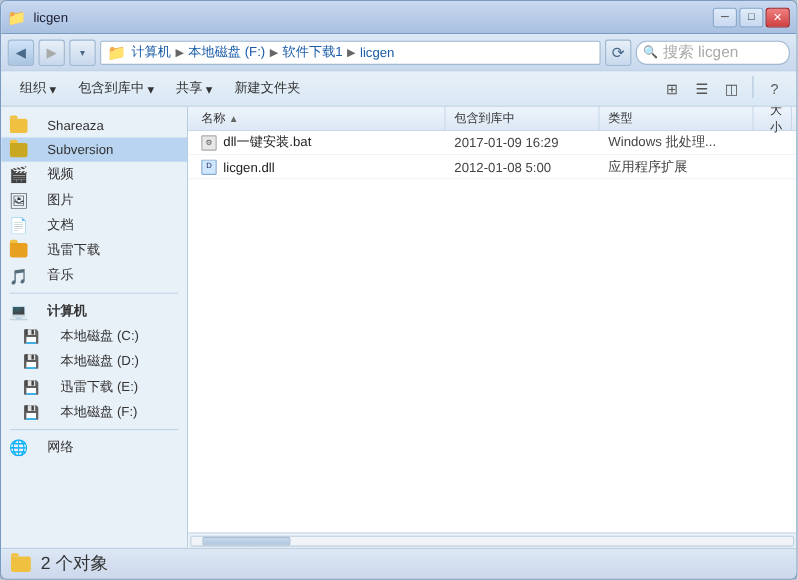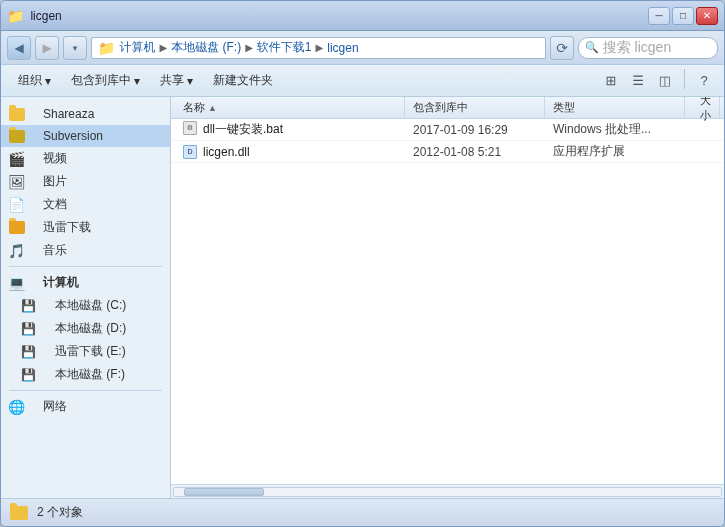--- a/index.html
+++ b/index.html
@@ -317,21 +317,21 @@
       padding: 0 8px;
       font-size: 12px;
       color: #222;
       white-space: nowrap;
       overflow: hidden;
       text-overflow: ellipsis;
     }
     .file-name-cell {
       width: 230px;
       display: flex;
-      align-items: flex-start;
+      align-items: center;
       gap: 6px;
     }
     .file-date-cell { width: 140px; color: #444; }
     .file-type-cell { width: 140px; color: #444; }
     .file-size-cell { flex: 1; color: #444; }
 
     
     .status-bar {
       height: 28px;
       background: linear-gradient(to bottom, #dce8f4, #ccd8ec);
@@ -342,21 +342,21 @@
       gap: 8px;
     }
     .status-icon {
       width: 20px;
       height: 20px;
       display: flex;
       align-items: center;
       justify-content: center;
     }
     .status-text {
-      font-size: 12px;
+      font-size: 16px;
       color: #333;
     }
 
     
     .h-scrollbar {
       height: 14px;
       background: #e8f0f8;
       border-top: 1px solid #c8d8e8;
       display: flex;
       align-items: center;
@@ -591,21 +591,21 @@
             <span></span>
           </div>
         </div>
 
         <div class="file-row">
           <div class="file-cell file-name-cell">
             <div class="file-icon-dll" style="font-size:7px;">D</div>
             <span>licgen.dll</span>
           </div>
           <div class="file-cell file-date-cell">
-            <span>2012-01-08 5:21</span>
+            <span>2012-01-08 5:00</span>
           </div>
           <div class="file-cell file-type-cell">
             <span>应用程序扩展</span>
           </div>
           <div class="file-cell file-size-cell">
             <span></span>
           </div>
         </div>
       </div>
 

